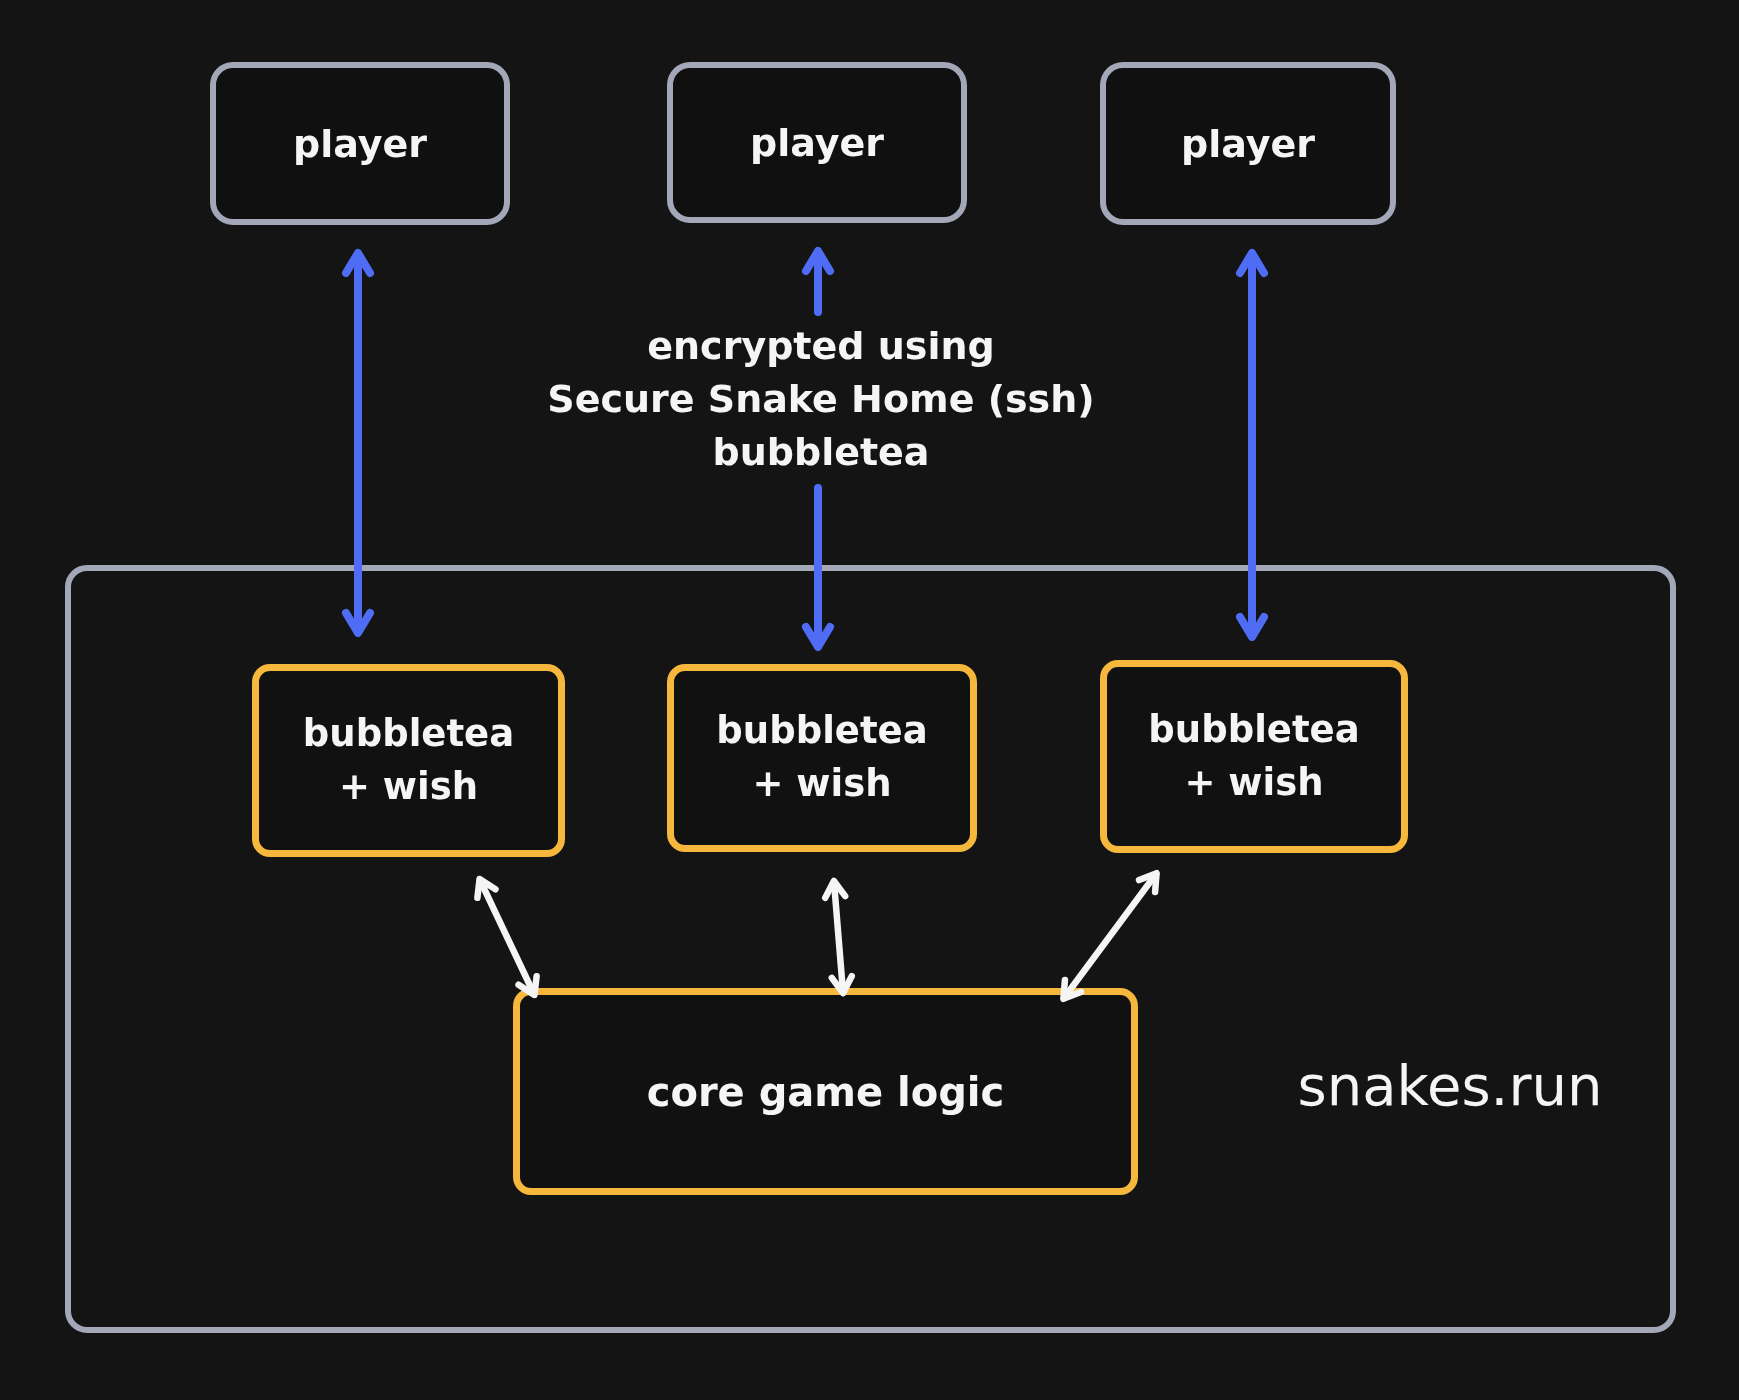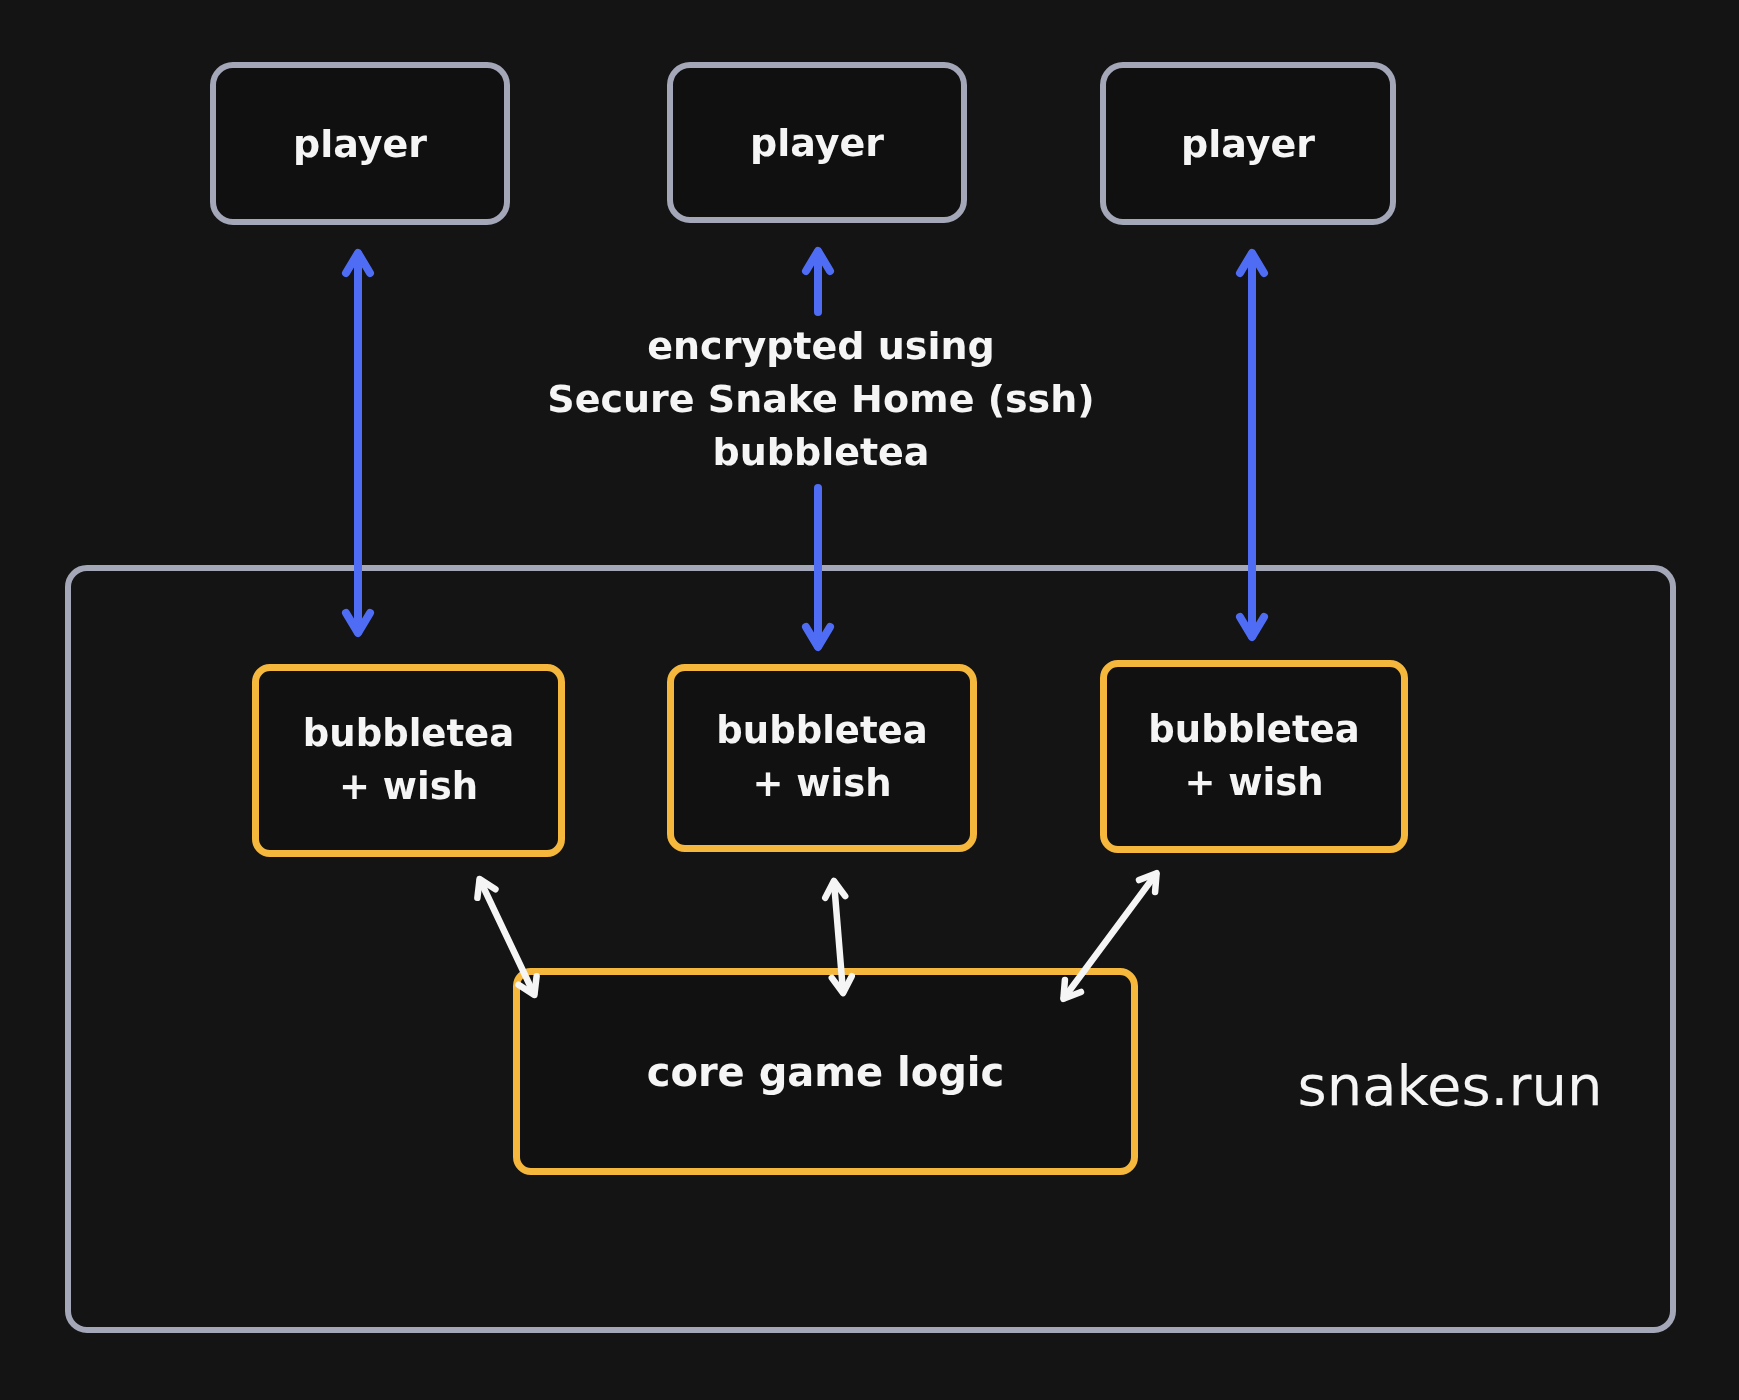--- a/index.html
+++ b/index.html
@@ -49,21 +49,21 @@
     border-radius: 18px;
     background: #111112;
     font-size: 37px;
     line-height: 1.42;
   }
   .frontend-1 { left: 252px;  top: 664px; width: 313px; height: 193px; }
   .frontend-2 { left: 667px;  top: 664px; width: 310px; height: 188px; }
   .frontend-3 { left: 1100px; top: 660px; width: 308px; height: 193px; }
 
   .core {
-    left: 513px; top: 968px; width: 625px; height: 207px;
+    left: 513px; top: 988px; width: 625px; height: 207px;
     border: 7px solid var(--accent_yellow, #f6b73d);
     border-radius: 18px;
     background: #111112;
     font-size: 40px;
   }
 
   .ssh-note {
     position: absolute;
     left: 538px; top: 320px; width: 566px;
     text-align: center;

